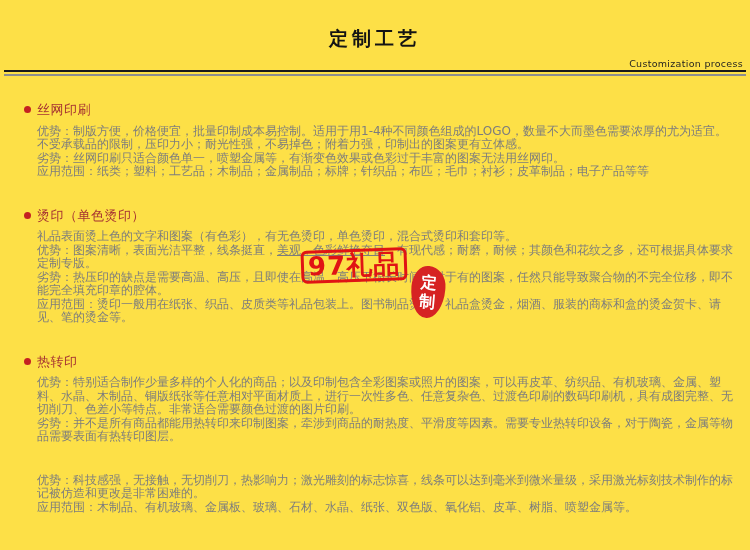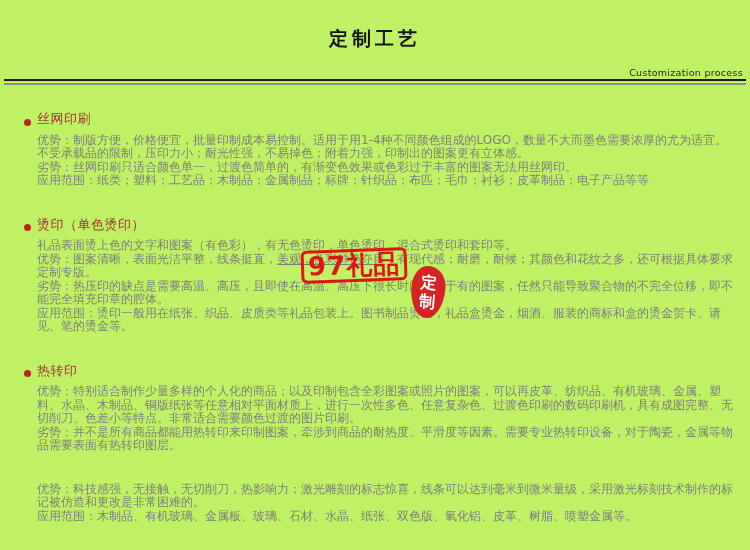--- a/index.html
+++ b/index.html
@@ -1,30 +1,30 @@
 <!DOCTYPE html>
 <html><head>
 <meta charset="utf-8">
 <style>
   html,body{margin:0;padding:0;background:#ffffff;}
   body{font-family:"DejaVu Sans",sans-serif;}
-  .page{position:relative;width:750px;height:550px;background:#bef264;overflow:hidden;}
+  .page{position:relative;width:750px;height:550px;background:#fde047;overflow:hidden;}
 
   
   .header{padding-top:26px;}
   .title{text-align:center;font-size:19px;font-weight:bold;color:#141414;letter-spacing:4px;}
-  .subtitle{text-align:right;font-size:9.5px;color:#1f1f1f;padding-right:7px;margin-top:15px;letter-spacing:0.3px;}
+  .subtitle{text-align:right;font-size:9.5px;color:#1f1f1f;padding-right:7px;margin-top:6px;letter-spacing:0.3px;}
   .divider-dark{height:2px;background:#181818;margin:1px 4px 0 4px;}
   .divider-gray{height:2px;background:#8d8d8d;margin:2px 4px 0 4px;}
 
   
   .content{padding:0 12px 0 24px;color:#7d7d7d;font-size:12px;line-height:13.5px;}
   .section{margin-top:27px;}
   .section + .section{margin-top:30px;}
-  .sec-head{display:flex;align-items:flex-end;gap:6px;}
+  .sec-head{display:flex;align-items:center;gap:6px;}
   .bullet{width:7px;height:7px;border-radius:50%;background:#c42121;flex:none;}
   .sec-title{color:#a63232;font-size:13px;letter-spacing:0.5px;}
   .sec-body{margin:8px 0 0 13px;max-width:700px;}
   .sec-body p{margin:0;}
   .ul{text-decoration:underline;}
 
   
   .wm-box{position:absolute;left:301px;top:249px;border:3px solid #e01414;border-radius:6px;
           color:#e01414;font-weight:bold;font-size:26px;line-height:27px;padding:0 4px;
           transform:rotate(-2deg);letter-spacing:1px;background:transparent;z-index:5;}
@@ -47,21 +47,21 @@
 
   <div class="content">
 
     <div class="section">
       <div class="sec-head">
         <span class="bullet"></span>
         <span class="sec-title">丝网印刷</span>
       </div>
       <div class="sec-body">
         <p>优势：制版方便，价格便宜，批量印制成本易控制。适用于用1-4种不同颜色组成的LOGO，数量不大而墨色需要浓厚的尤为适宜。不受承载品的限制，压印力小；耐光性强，不易掉色；附着力强，印制出的图案更有立体感。</p>
-        <p>劣势：丝网印刷只适合颜色单一，过渡色简单的，有渐变色效果或色彩过于丰富的图案无法用丝网印。</p>
+        <p>劣势：丝网印刷只适合颜色单一，喷塑金属等，有渐变色效果或色彩过于丰富的图案无法用丝网印。</p>
         <p>应用范围：纸类；塑料；工艺品；木制品；金属制品；标牌；针织品；布匹；毛巾；衬衫；皮革制品；电子产品等等</p>
       </div>
     </div>
 
     <div class="section">
       <div class="sec-head">
         <span class="bullet"></span>
         <span class="sec-title">烫印（单色烫印）</span>
       </div>
       <div class="sec-body">

